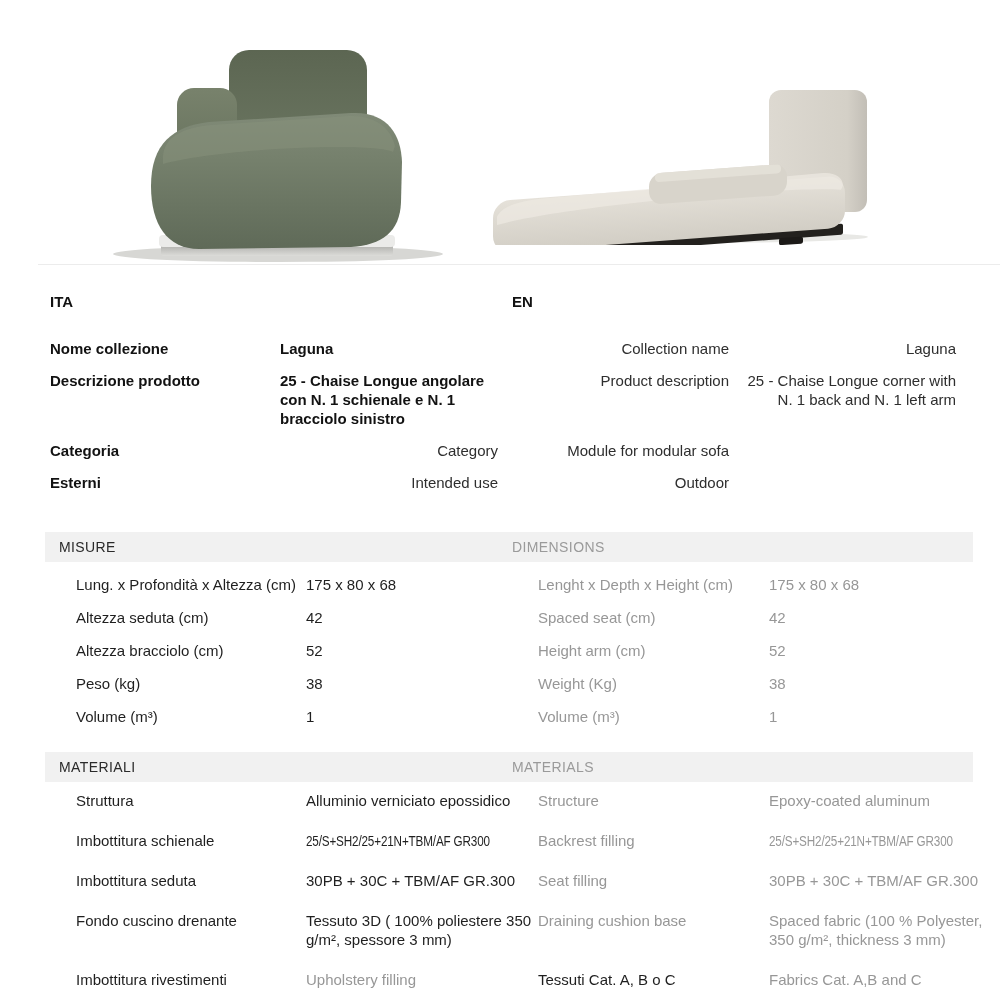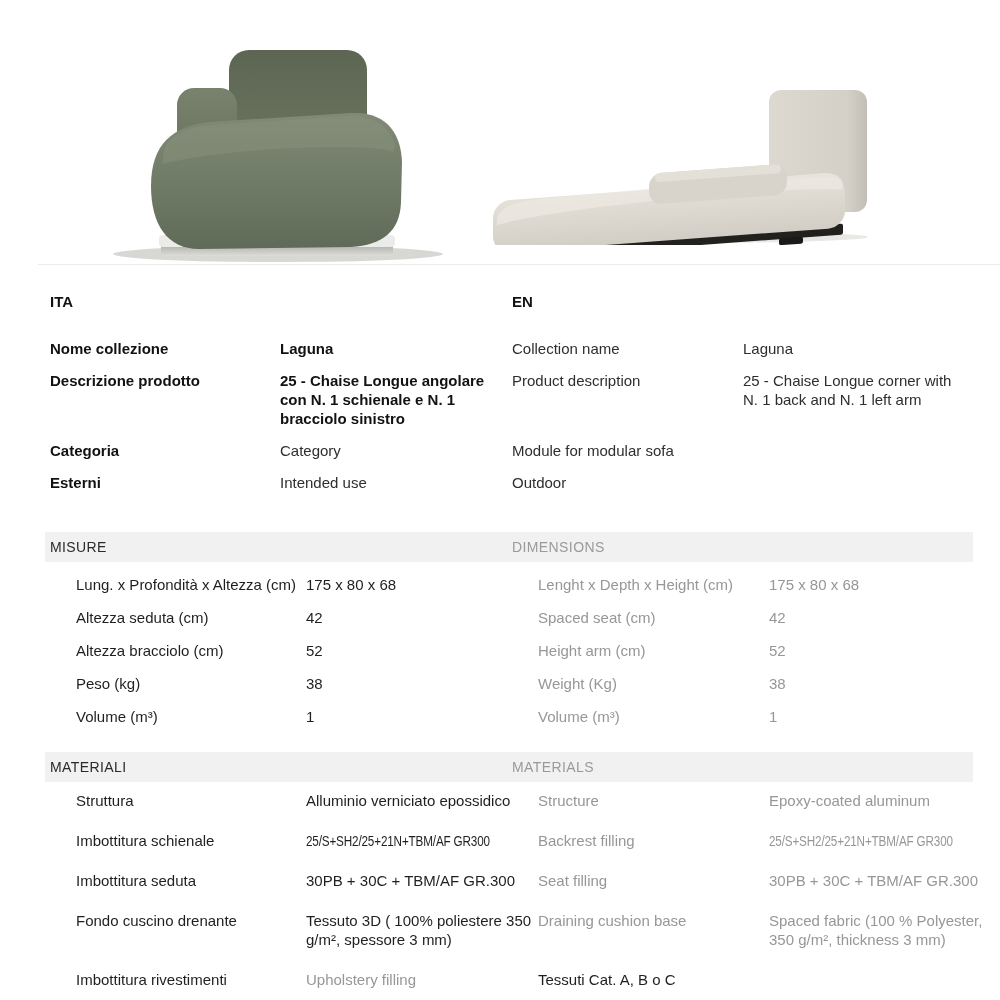--- a/index.html
+++ b/index.html
@@ -15,26 +15,26 @@
   
   .content{position:absolute;top:279px;left:50px;width:920px;}
   .grid4{display:grid;grid-template-columns:230px 232px 231px 227px;}
   .cell{font-size:15px;line-height:19px;}
 
   .lang-row{padding-top:13px;margin-bottom:28px;}
   .lang{font-weight:700;color:#121212;font-size:15px;}
 
   .info-row{margin-bottom:13px;}
   .i-lab,.i-val{font-weight:700;color:#121212;padding-right:10px;}
-  .e-lab,.e-val{font-weight:400;color:#2e2e2e;padding-right:14px;}
+  .e-lab,.e-val{font-weight:400;color:#2e2e2e;padding-right:14px;text-align:right;}
 
   .band{background:#f1f1f1;height:30px;align-items:center;
         width:calc(100% + 8px);margin-left:-5px;padding-left:5px;box-sizing:border-box;
         display:grid;grid-template-columns:230px 232px 231px 227px;}
-  .band-ita{font-size:14px;color:#2a2a2a;letter-spacing:.4px;}
+  .band-ita{font-size:14px;color:#2a2a2a;letter-spacing:.4px;margin-left:9px;}
   .band-en{font-size:14px;color:#9a9a9a;letter-spacing:.4px;}
   .band-misure{margin-top:40px;}
   .band-materiali{margin-top:26px;}
 
   .spec-rows{padding-top:13px;margin-left:26px;}
   .spec-rows.materials{padding-top:9px;}
   .spec-row{margin-bottom:14px;}
   .materials .spec-row{margin-bottom:21px;}
   .s-lab-ita,.s-val-ita{color:#1f1f1f;}
   .s-lab-en,.s-val-en{color:#979797;}
@@ -207,16 +207,17 @@
     <div class="grid4 spec-row">
       <div class="cell s-lab-ita">Fondo cuscino drenante</div>
       <div class="cell s-val-ita">Tessuto 3D ( 100% poliestere 350 g/m², spessore 3 mm)</div>
       <div class="cell s-lab-en">Draining cushion base</div>
       <div class="cell s-val-en">Spaced fabric (100 % Polyester, 350 g/m², thickness 3 mm)</div>
     </div>
     <div class="grid4 spec-row">
       <div class="cell s-lab-ita">Imbottitura rivestimenti</div>
       <div class="cell s-lab-en">Upholstery filling</div>
       <div class="cell s-val-ita">Tessuti Cat. A, B o C</div>
+      <div class="cell s-val-en">Fabrics Cat. A,B and C</div>
     </div>
   </div>
 
 </div>
 
 </body></html>

